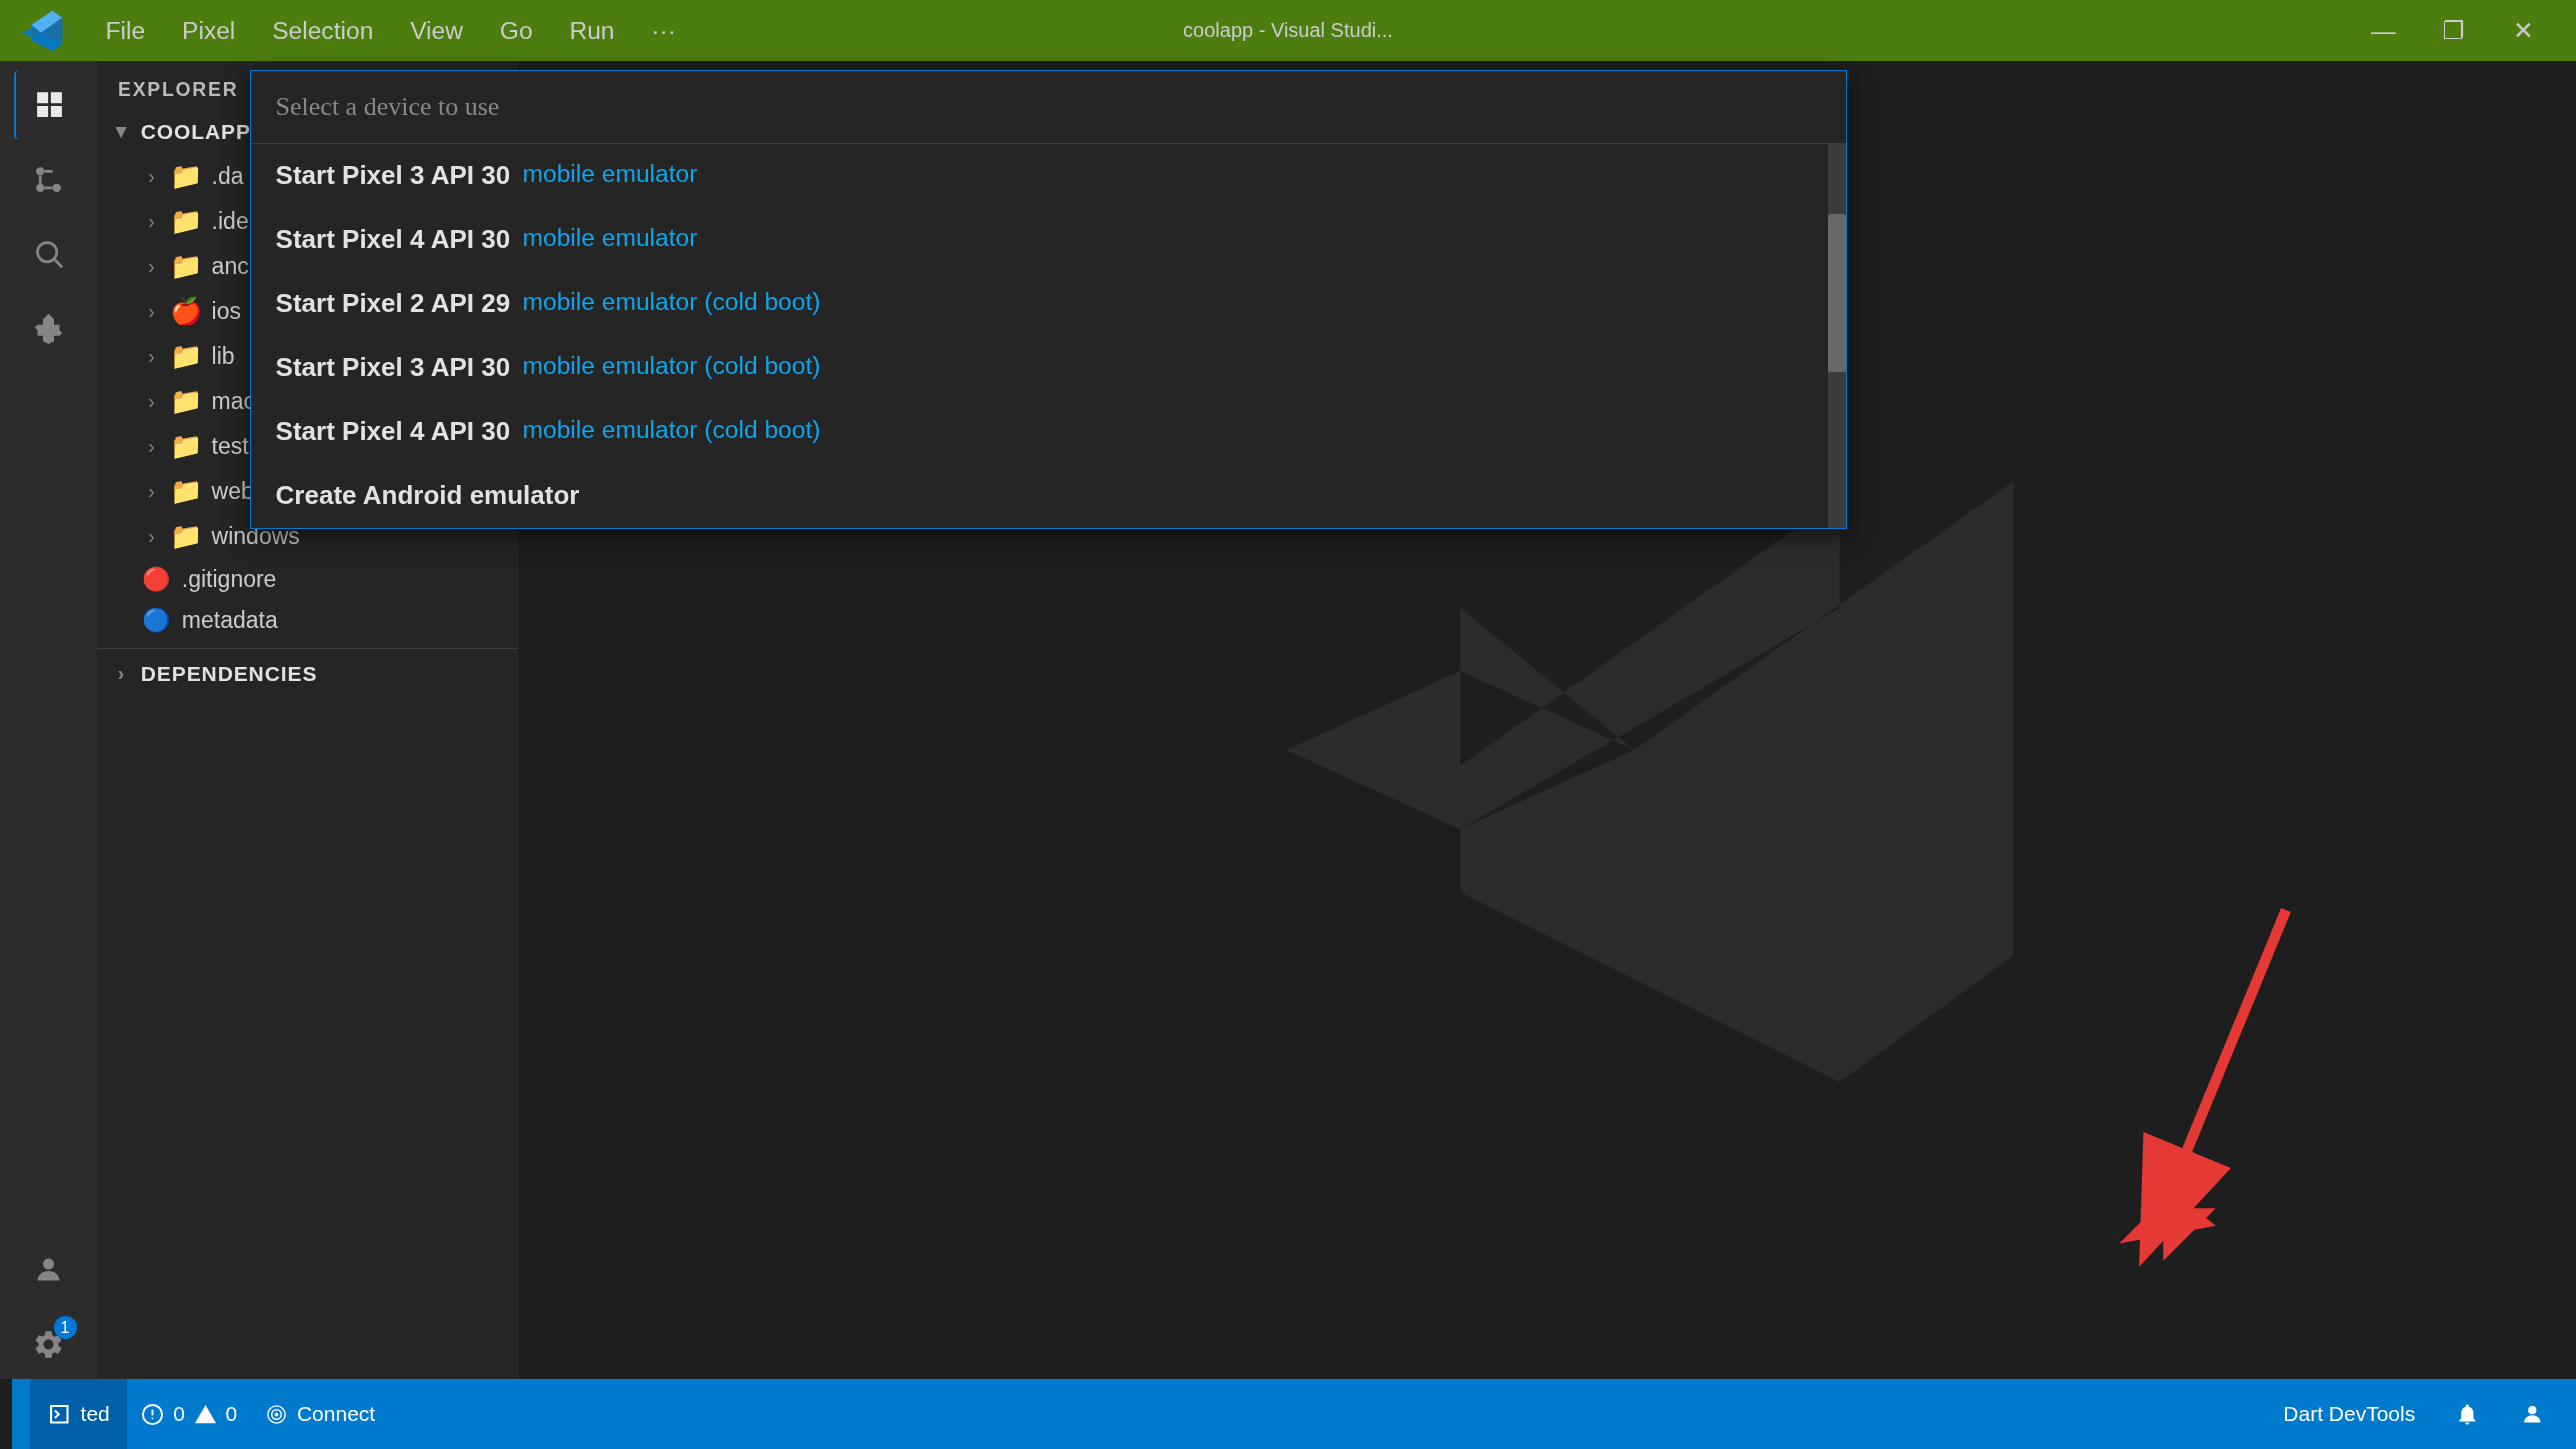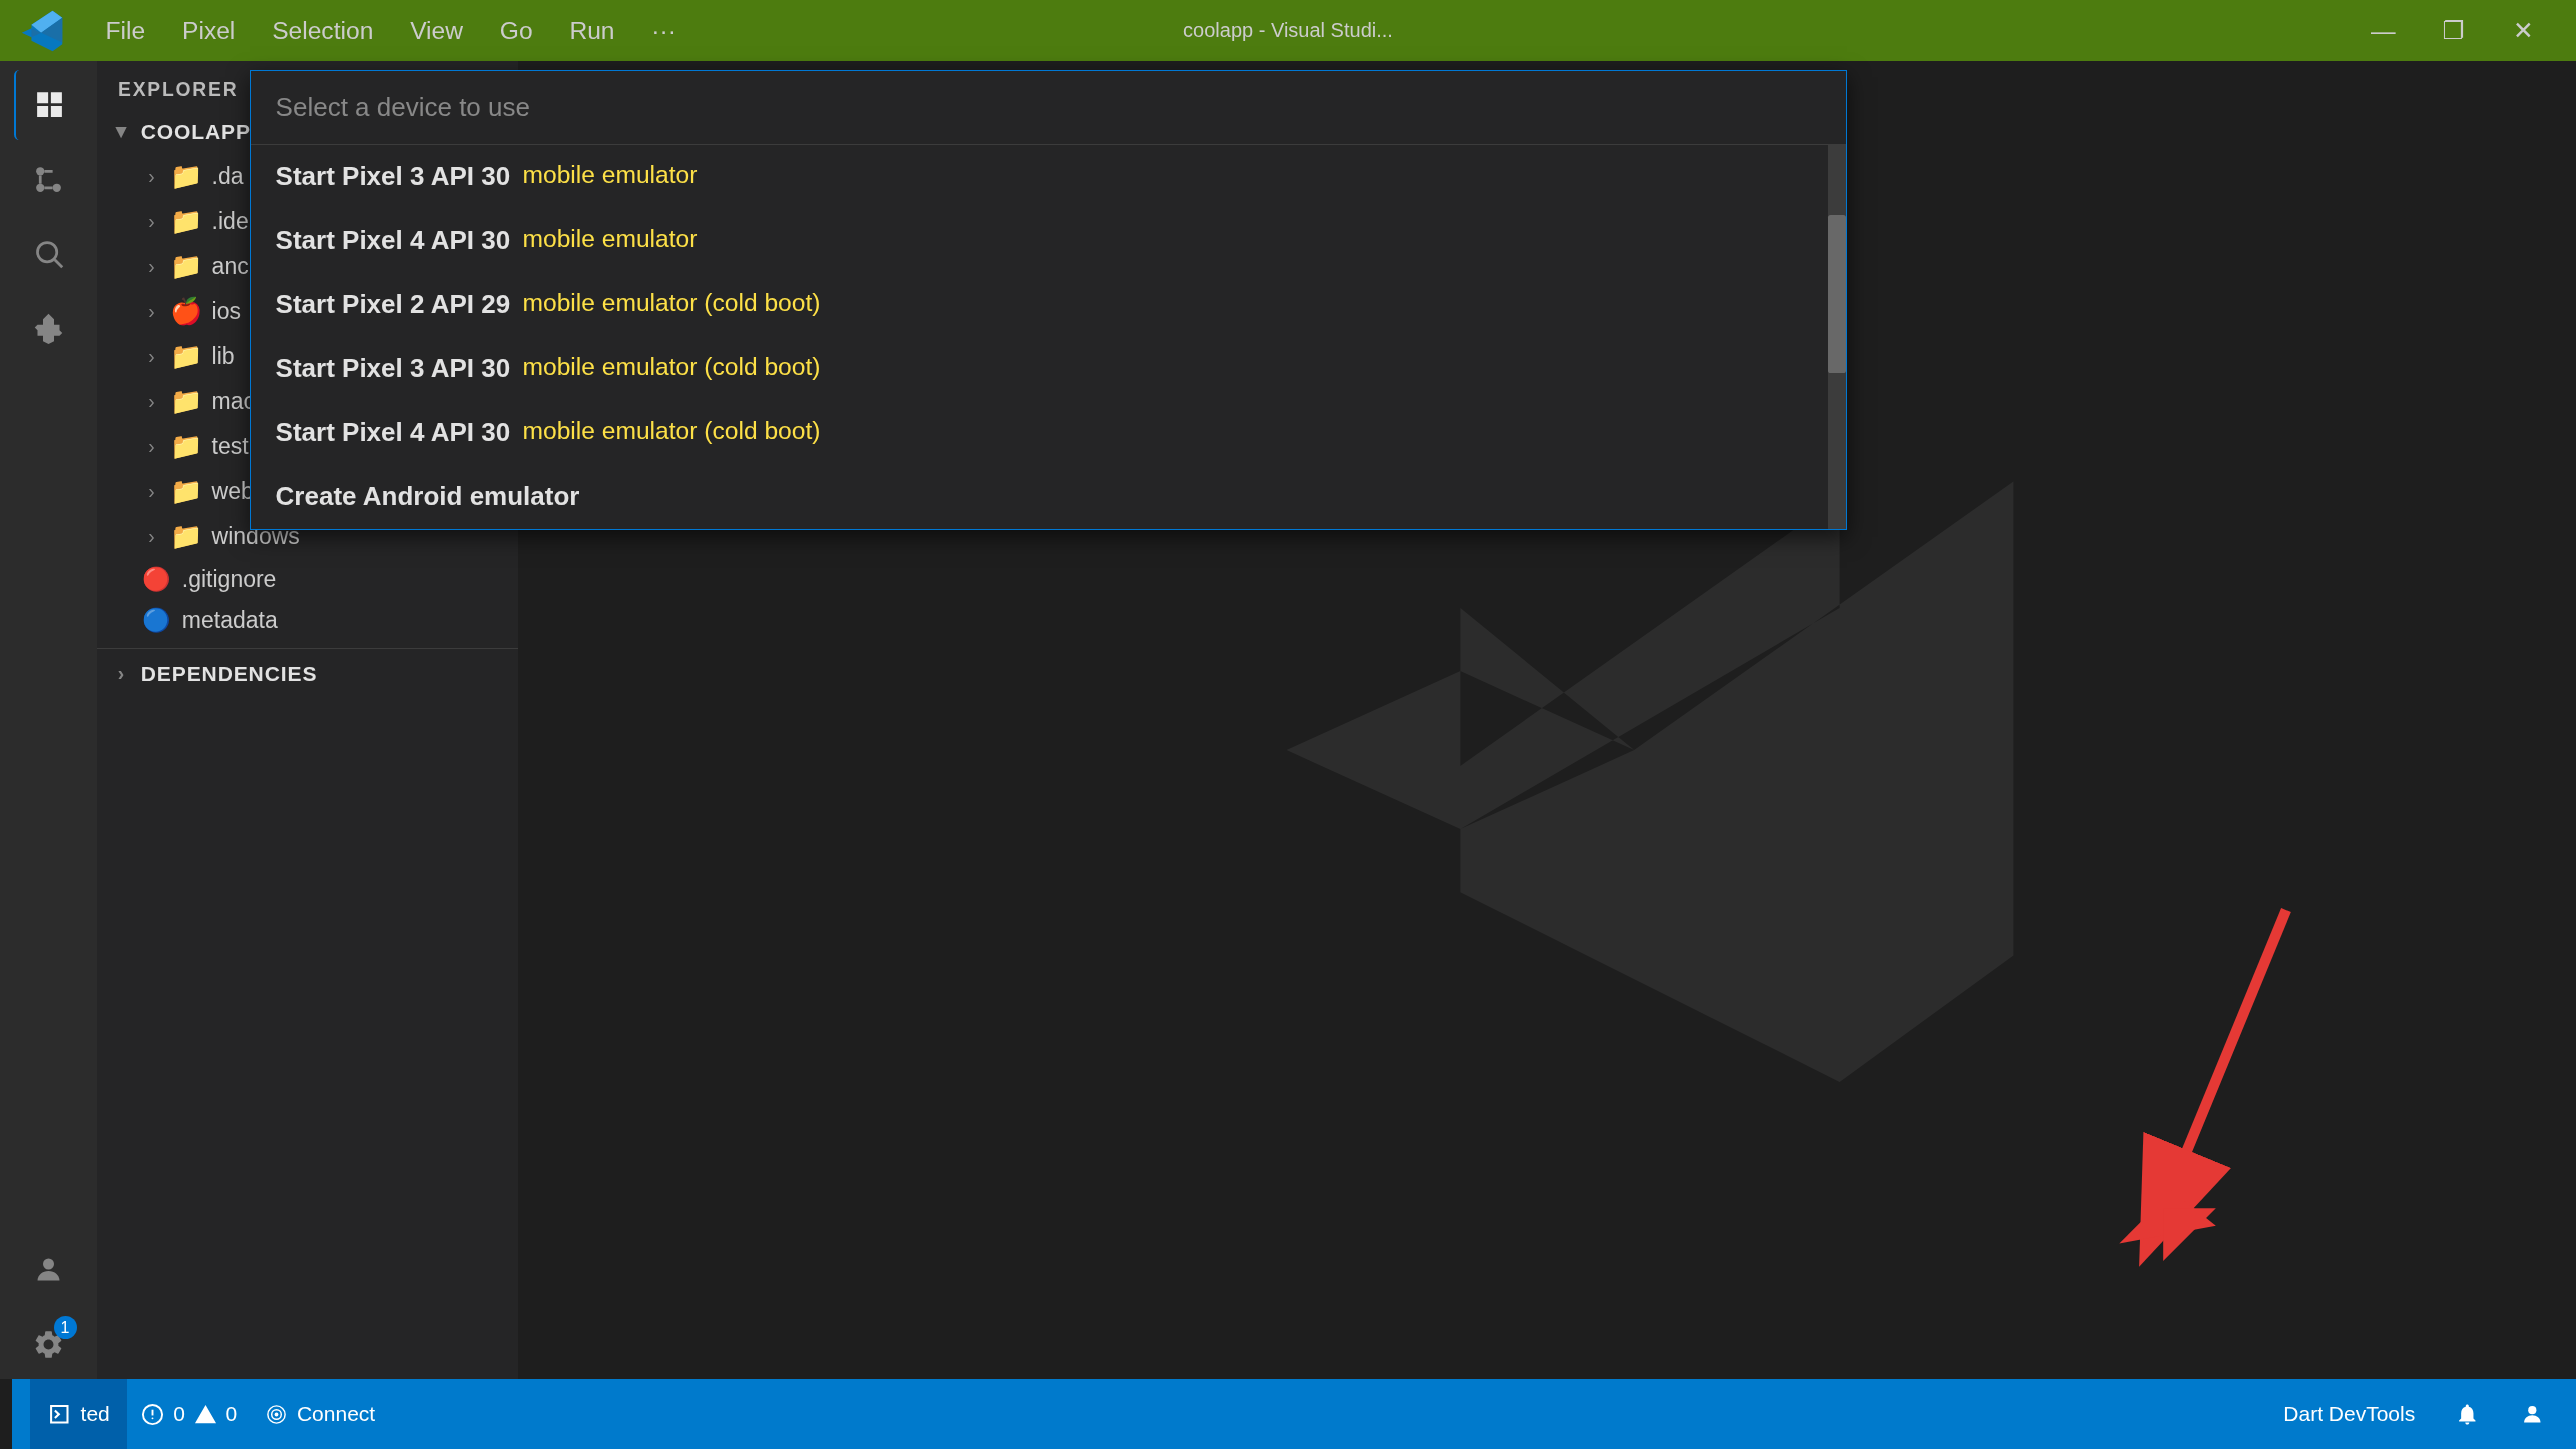--- a/index.html
+++ b/index.html
@@ -200,40 +200,40 @@
       border-bottom: 0.9px solid #3c3c3c;
     }
     .search-input {
       width: 100%;
       background: #252526;
       border: none;
       outline: none;
       color: #ef4444;
       font-size: 26px;
       padding: 21px 24.6px;
-      font-family: Liberation Sans, sans-serif;
+      font-family: Liberation Serif, serif;
     }
     .search-input::placeholder { color: #888888; }
     .dropdown-item {
       display: flex;
       padding: 16px 24.6px;
       cursor: pointer;
       color: #cccccc;
       font-size: 24.6px;
       gap: 0;
       border-bottom: 0.9px solid transparent;
     }
     .dropdown-item .item-main {
       font-weight: 600;
       color: #e2e2e2;
       font-size: 26px;
       margin-right: 12.3px;
     }
     .dropdown-item .item-sub {
-      color: #fde047;
+      color: #0ea5e9;
       font-size: 24.6px;
     }
     .scrollbar {
       position: absolute;
       right: 0;
       top: 0;
       width: 17.6px;
       height: 100%;
       background: #3c3c3c;
     }

